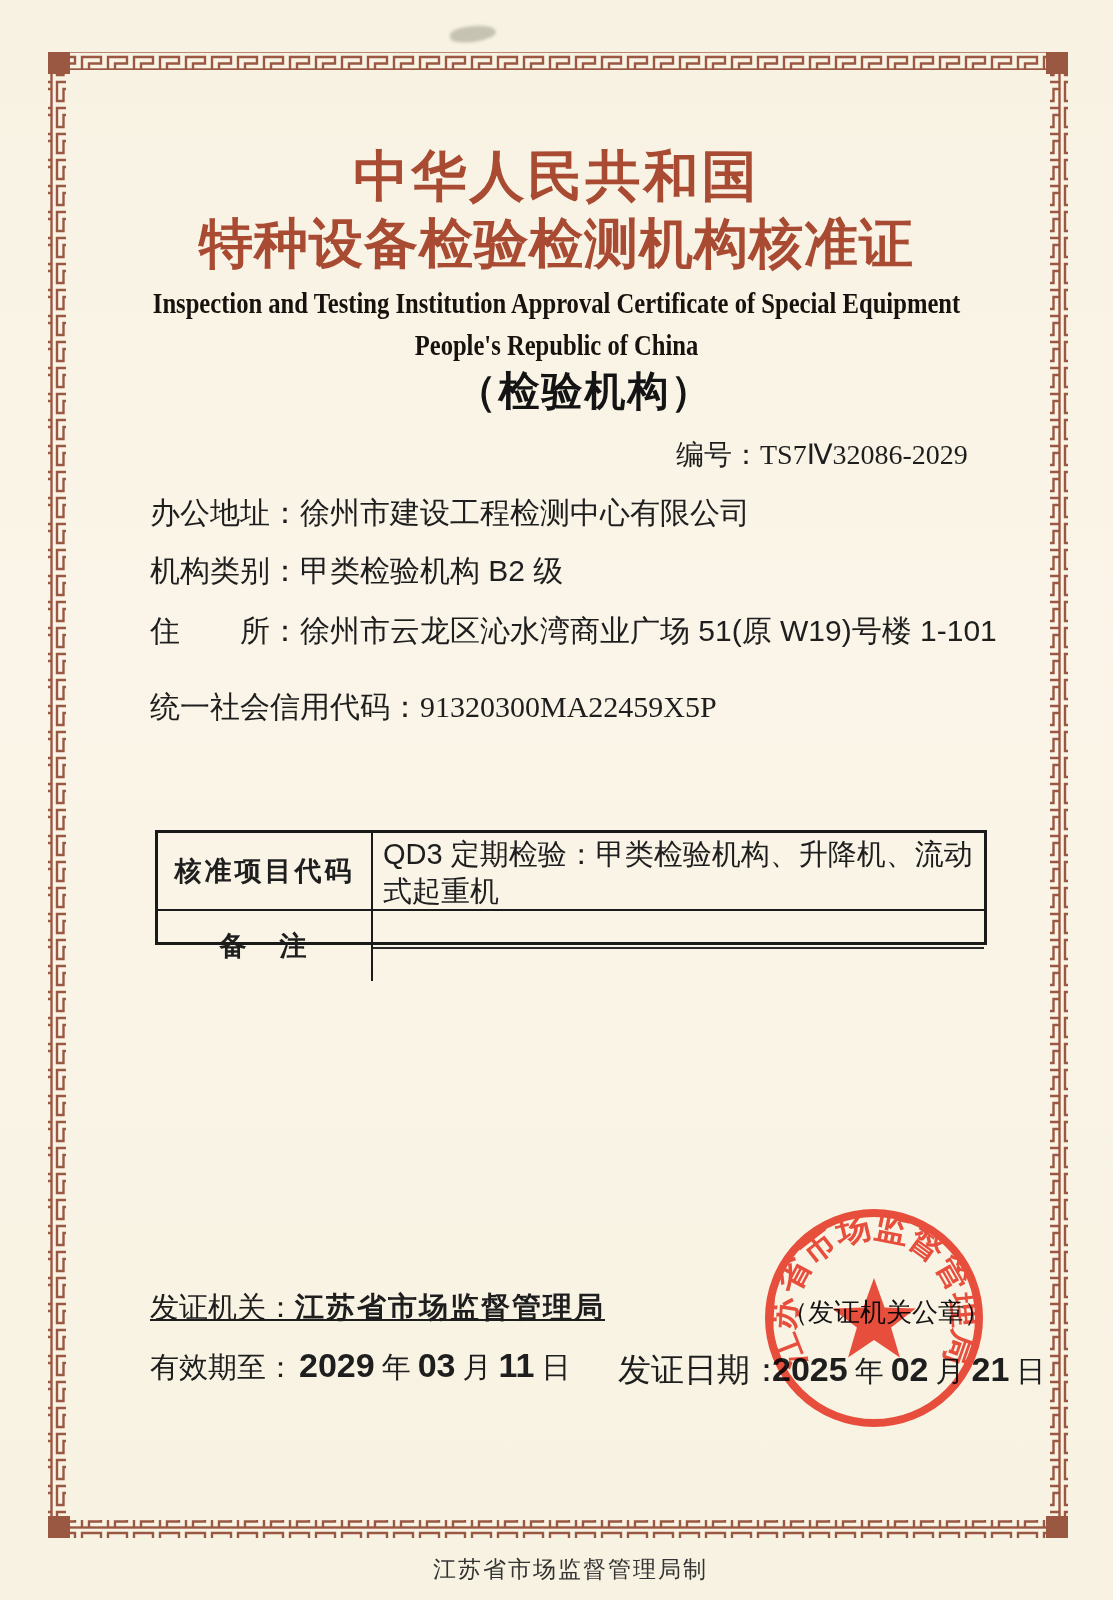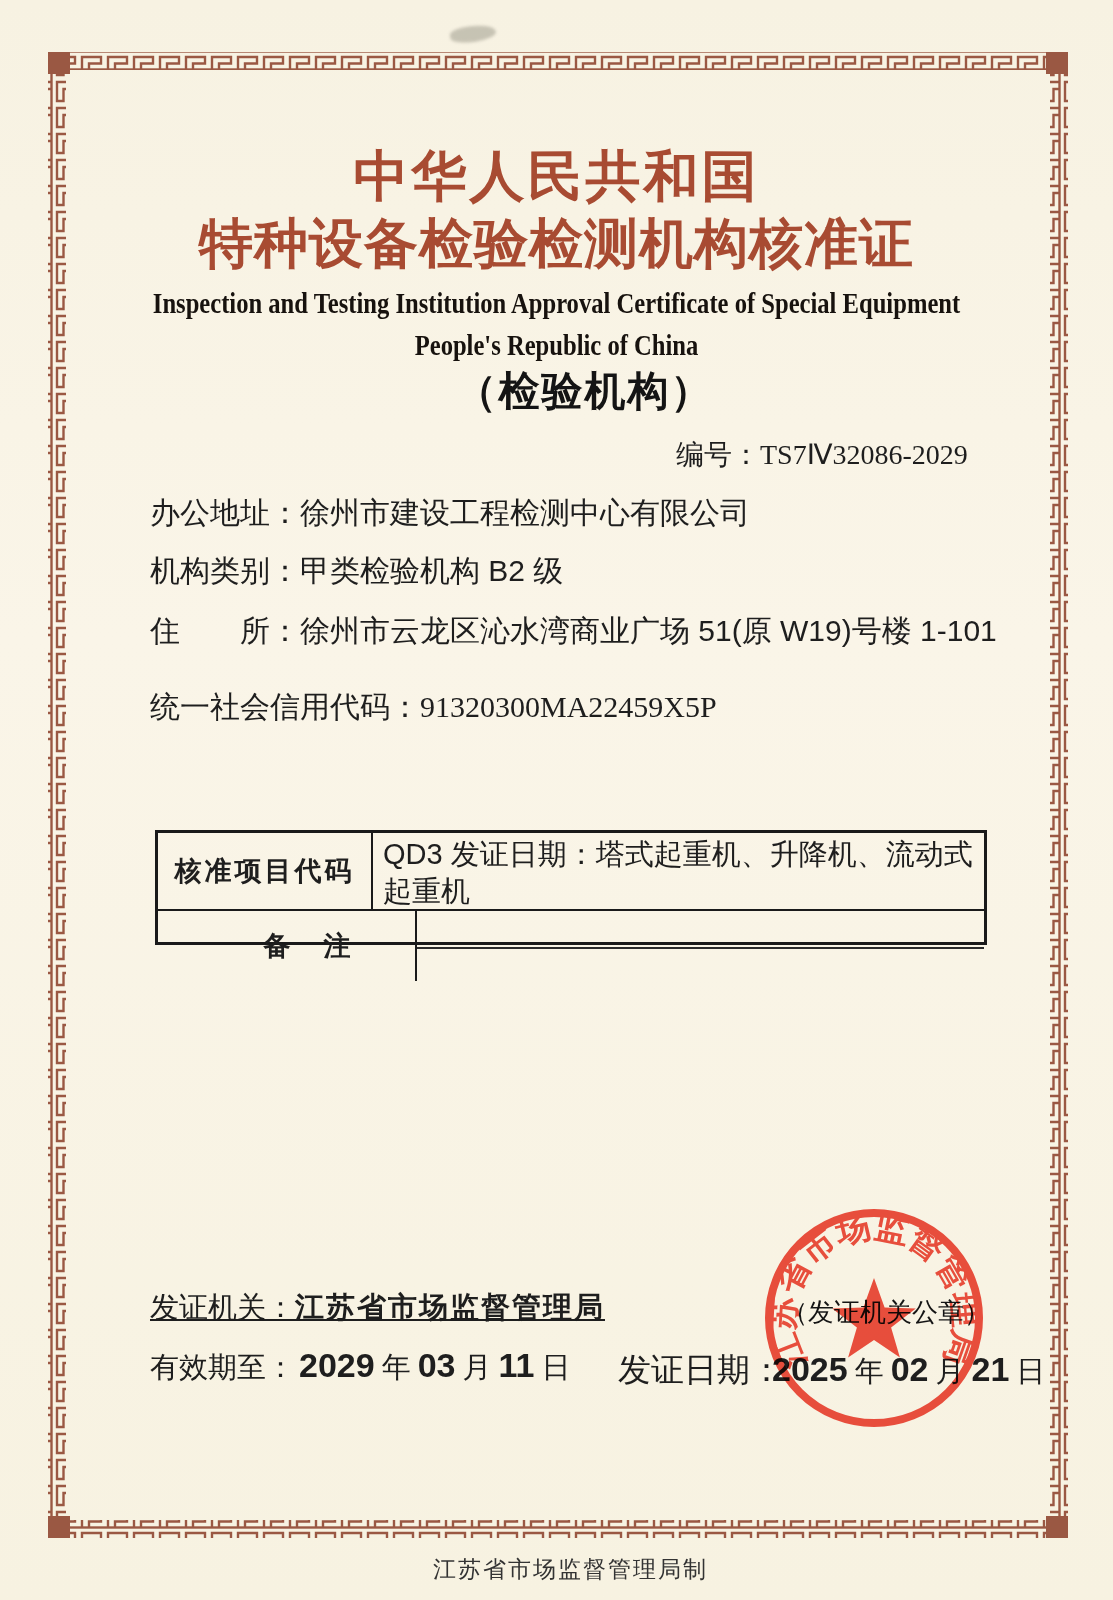--- a/index.html
+++ b/index.html
@@ -24,21 +24,21 @@
   
   .cert-no{top:436px;left:676px;font-size:28px;}
   .serif{font-family:"Liberation Serif", serif;}
   
   .field{left:150px;font-size:30px;white-space:nowrap;}
   .f1{top:493px;} .f2{top:551px;} .f3{top:611px;} .f4{top:667px;} .f5{top:687px;}
   .approval{top:780px;left:205px;font-size:28px;}
   
   .table{left:155px;top:830px;width:832px;height:115px;border:3px solid #1a1a1a;box-sizing:border-box;background:transparent;}
   .t-row1{display:flex;height:78px;border-bottom:2px solid #1a1a1a;box-sizing:border-box;}
-  .t-row2{display:flex;height:70px;box-sizing:border-box;margin-left:44px;}
+  .t-row2{display:flex;height:70px;box-sizing:border-box;}
   .t-label{width:215px;flex:0 0 215px;border-right:2px solid #1a1a1a;box-sizing:border-box;
            display:flex;align-items:center;justify-content:center;
            font-weight:bold;font-size:27px;letter-spacing:3px;}
   .t-value{flex:1;font-size:29px;line-height:37px;padding:3px 10px;box-sizing:border-box;}
   .t-sub{flex:1;display:flex;flex-direction:column;}
   .t-sub1{height:38px;border-bottom:2px solid #2a2a2a;box-sizing:border-box;}
   .t-sub2{flex:1;}
   
   .issuer{top:1288px;left:150px;font-size:29px;text-decoration:underline;}
   .issuer .val{font-weight:bold;letter-spacing:2px;}
@@ -106,21 +106,21 @@
       <span>住　　所：</span><span>徐州市云龙区沁水湾商业广场 51(原 W19)号楼 1-101</span>
     </div>
     <div class="abs field f5">
       <span>统一社会信用代码：</span><span class="serif">91320300MA22459X5P</span>
     </div>
 
 
     <div class="abs table">
       <div class="t-row1">
         <div class="t-label">核准项目代码</div>
-        <div class="t-value">QD3 发证日期：塔式起重机、升降机、流动式起重机</div>
+        <div class="t-value">QD3 定期检验：甲类检验机构、升降机、流动式起重机</div>
       </div>
       <div class="t-row2">
         <div class="t-label">备　注</div>
         <div class="t-sub">
           <div class="t-sub1"></div>
           <div class="t-sub2"></div>
         </div>
       </div>
     </div>
 

